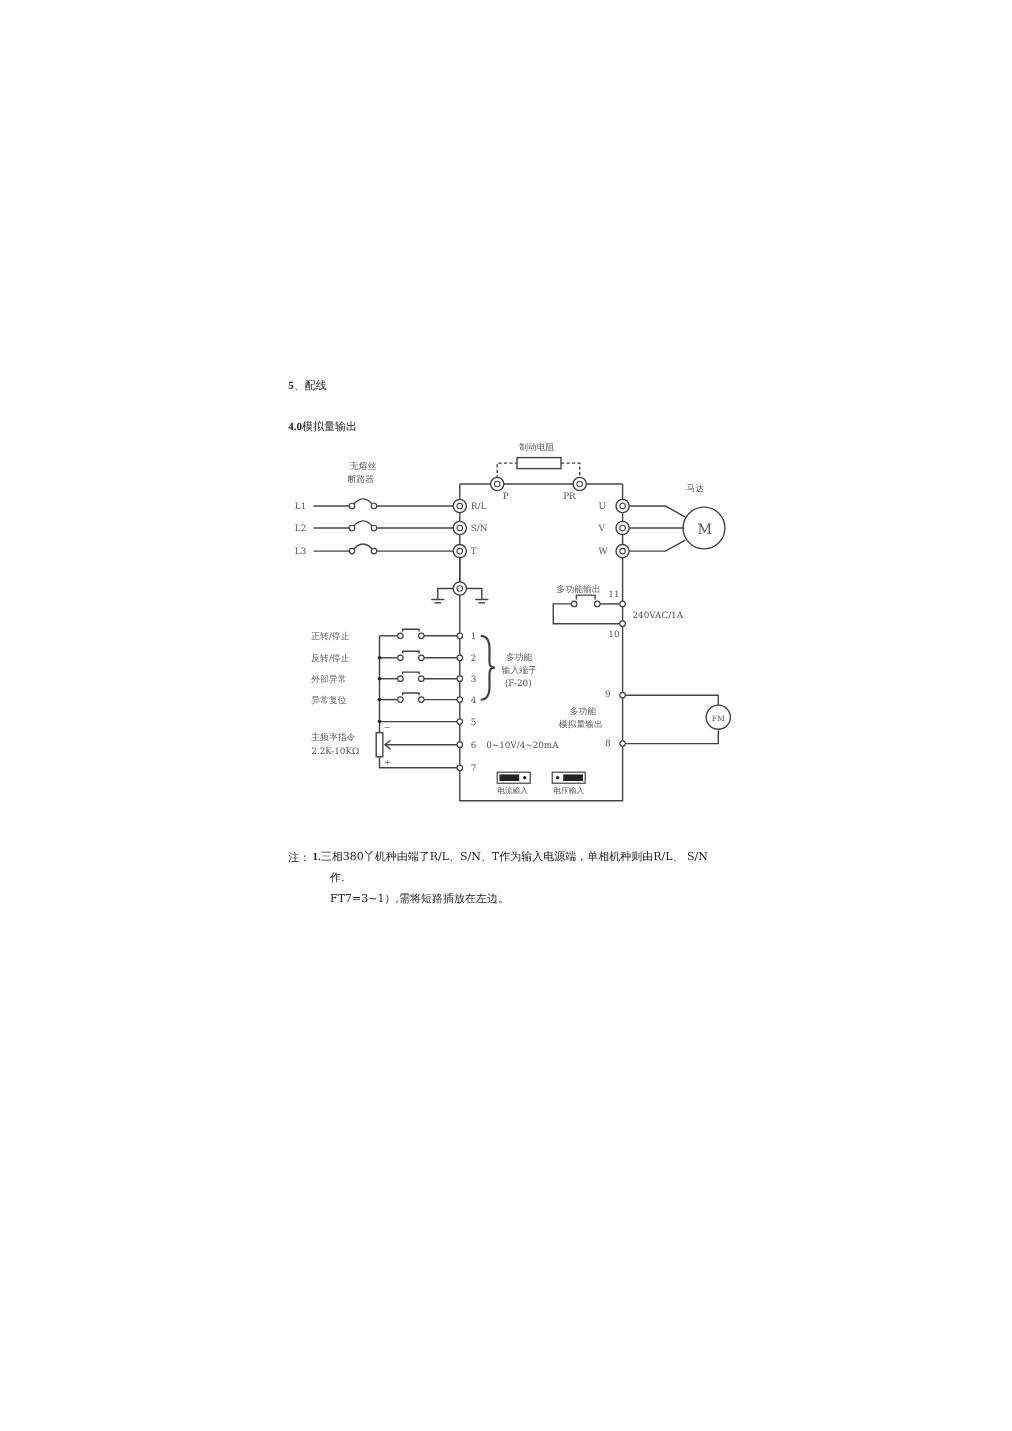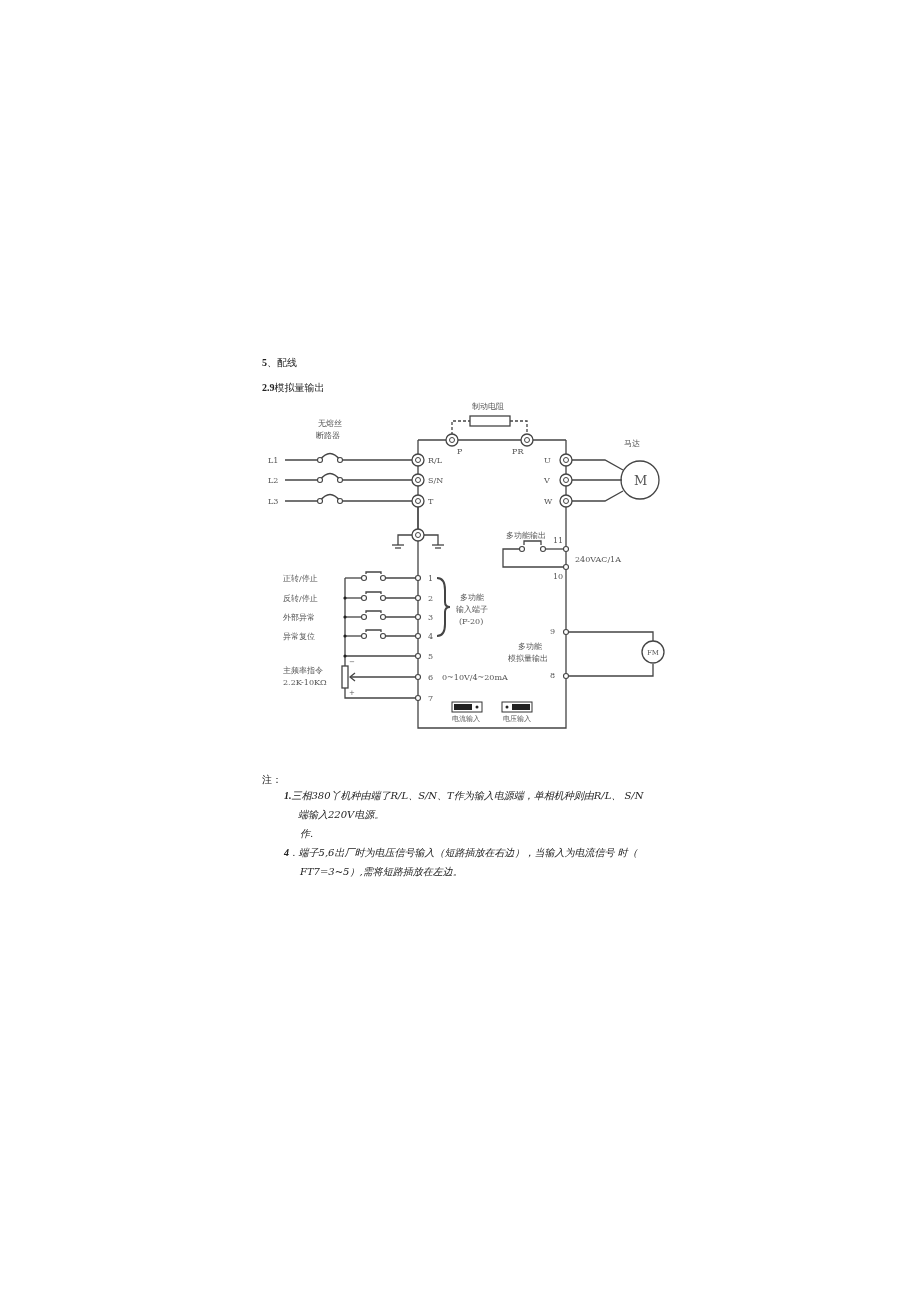--- a/index.html
+++ b/index.html
@@ -2,33 +2,33 @@
 <html><head>
   <meta charset="utf-8">
   <style>
     html, body { margin: 0; padding: 0; background: #ffffff; }
     body { width: 920px; height: 1301px; position: relative; overflow: hidden;
            font-family: "DejaVu Serif", "Liberation Serif", serif; color: #222; }
     .abs { position: absolute; }
     .h { font-size: 10px; color: #222; white-space: nowrap; }
     .h b { font-family: "Liberation Serif", serif; font-weight: bold; }
     #diagram { position: absolute; left: 260px; top: 395px; width: 430px; height: 340px; }
-    .notes { position: absolute; left: 284px; top: 786px; width: 410px; font-size: 10px; line-height: 19px; color: #222; font-style: italic; }
+    .notes { position: absolute; left: 284px; top: 770px; width: 410px; font-size: 10px; line-height: 19px; color: #222; }
     .note-line { white-space: nowrap; }
     .num { font-family: "Liberation Serif", serif; font-weight: bold; }
     svg text { font-family: "DejaVu Serif", "Liberation Serif", serif; fill: #555; }
   </style>
 </head>
 <body>
 
-<div class="abs h" style="left:262px; top:356px;">
+<div class="abs h" style="left:262px; top:344px;">
   <b>5</b><span>、配线</span>
 </div>
 <div class="abs h" style="left:262px; top:381px;">
-  <b>2.9</b><span>模拟量输出</span>
+  <b>4.0</b><span>模拟量输出</span>
 </div>
 
 <svg id="diagram" viewBox="260 395 430 340" xmlns="http://www.w3.org/2000/svg">
   <g stroke="#444" stroke-width="1.3" fill="none">
 
     <path d="M418 440 L418 728 L566 728 L566 440"></path>
     <line x1="418" y1="440" x2="566" y2="440"></line>
 
     <path d="M452 440 L452 421 L470 421" stroke-dasharray="3,2"></path>
     <path d="M510 421 L527 421 L527 440" stroke-dasharray="3,2"></path>
@@ -203,17 +203,15 @@
     <text x="452" y="721" font-size="7">电流输入</text>
     <text x="503" y="721" font-size="7">电压输入</text>
     <text x="349" y="664" font-size="7">−</text>
     <text x="349" y="695" font-size="7">+</text>
   </g>
 </svg>
 
 <div class="abs h" style="left:262px; top:773px;">注：</div>
 <div class="notes">
   <div class="note-line"><span class="num">1.</span><span>三相380丫机种由端了R/L、S/N、T作为输入电源端，单相机种则由R/L、 S/N</span></div>
-  <div class="note-line" style="padding-left:14px"><span>端输入220V电源。</span></div>
   <div class="note-line" style="padding-left:16px"><span>作.</span></div>
-  <div class="note-line"><span class="num">4</span><span> . 端子5,6出厂时为电压信号输入（短路插放在右边），当输入为电流信号 时（</span></div>
-  <div class="note-line" style="padding-left:16px"><span>FT7=3~5）,需将短路插放在左边。</span></div>
+  <div class="note-line" style="padding-left:16px"><span>FT7=3~1）,需将短路插放在左边。</span></div>
 </div>
 
 </body></html>

